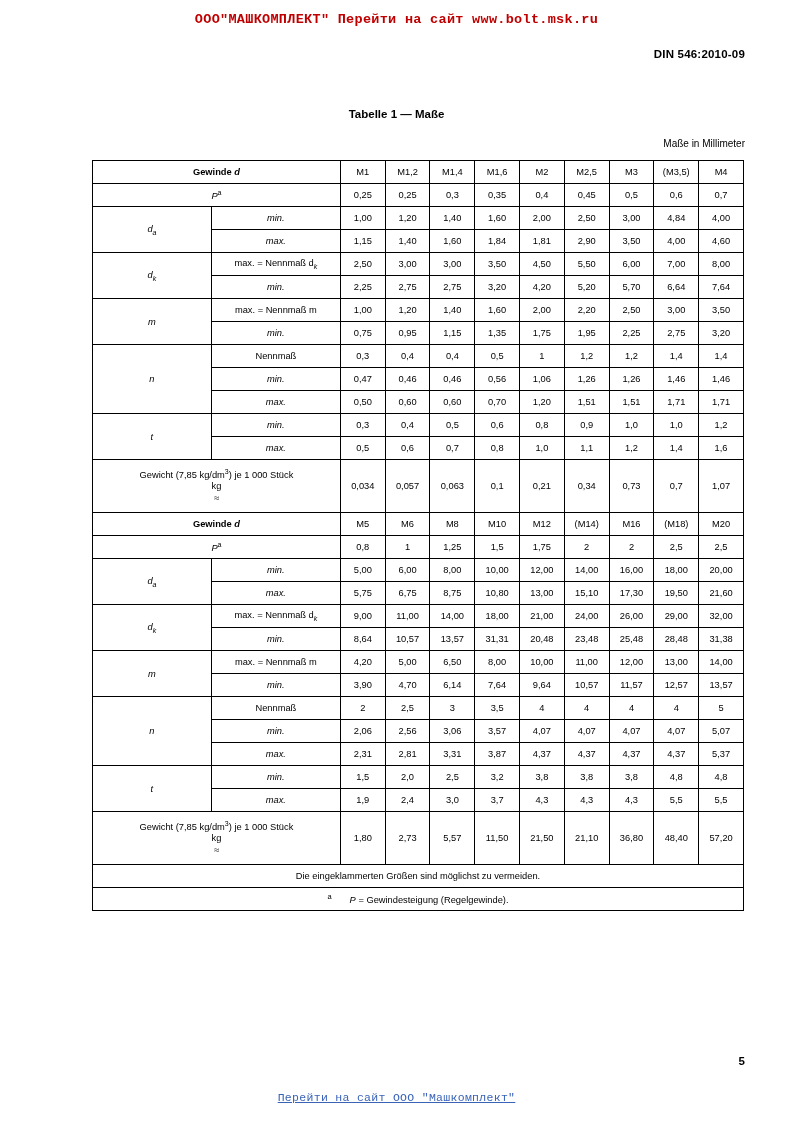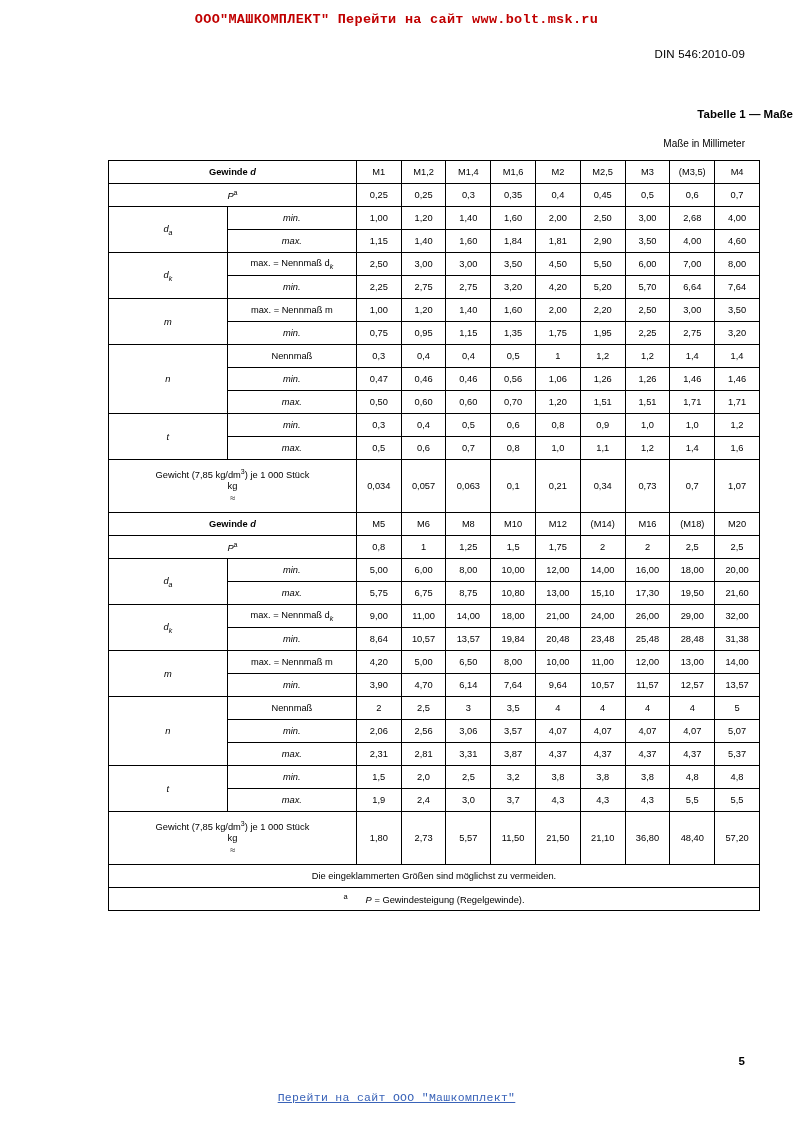--- a/index.html
+++ b/index.html
@@ -30,42 +30,42 @@
     font-weight: bold;
     font-size: 13.5px;
     color: #c00000;
     letter-spacing: 0.3px;
   }
   .doc-code {
     position: absolute;
     top: 48px;
     right: 48px;
     font-size: 11.5px;
-    font-weight: normal;
+    font-weight: bold;
     letter-spacing: 0.2px;
   }
   .table-title {
     position: absolute;
     top: 108px;
     left: 0;
     width: 793px;
-    text-align: right;
+    text-align: center;
     font-size: 11.5px;
     font-weight: bold;
   }
   .units-note {
     position: absolute;
     top: 138px;
     right: 48px;
     font-size: 10px;
   }
   table.dims {
     position: absolute;
     top: 160px;
-    left: 108px;
+    left: 92px;
     width: 652px;
     border-collapse: collapse;
     font-size: 9.3px;
   }
   table.dims td {
     border: 0.8px solid #000000;
     padding: 0;
     height: 22px;
     text-align: center;
     vertical-align: middle;
@@ -205,21 +205,21 @@
           <span class="it">d</span><span class="sub it">a</span>
         </td>
         <td class="sublbl">min.</td>
         <td>1,00</td>
         <td>1,20</td>
         <td>1,40</td>
         <td>1,60</td>
         <td>2,00</td>
         <td>2,50</td>
         <td>3,00</td>
-        <td>2,68</td>
+        <td>4,84</td>
         <td>4,00</td>
       </tr>
       <tr>
         <td class="sublbl">max.</td>
         <td>1,15</td>
         <td>1,40</td>
         <td>1,60</td>
         <td>1,84</td>
         <td>1,81</td>
         <td>2,90</td>
@@ -445,21 +445,21 @@
         <td>24,00</td>
         <td>26,00</td>
         <td>29,00</td>
         <td>32,00</td>
       </tr>
       <tr>
         <td class="sublbl">min.</td>
         <td>8,64</td>
         <td>10,57</td>
         <td>13,57</td>
-        <td>19,84</td>
+        <td>31,31</td>
         <td>20,48</td>
         <td>23,48</td>
         <td>25,48</td>
         <td>28,48</td>
         <td>31,38</td>
       </tr>
 
       <tr>
         <td class="lbl" rowspan="2">
           <span class="it">m</span>

